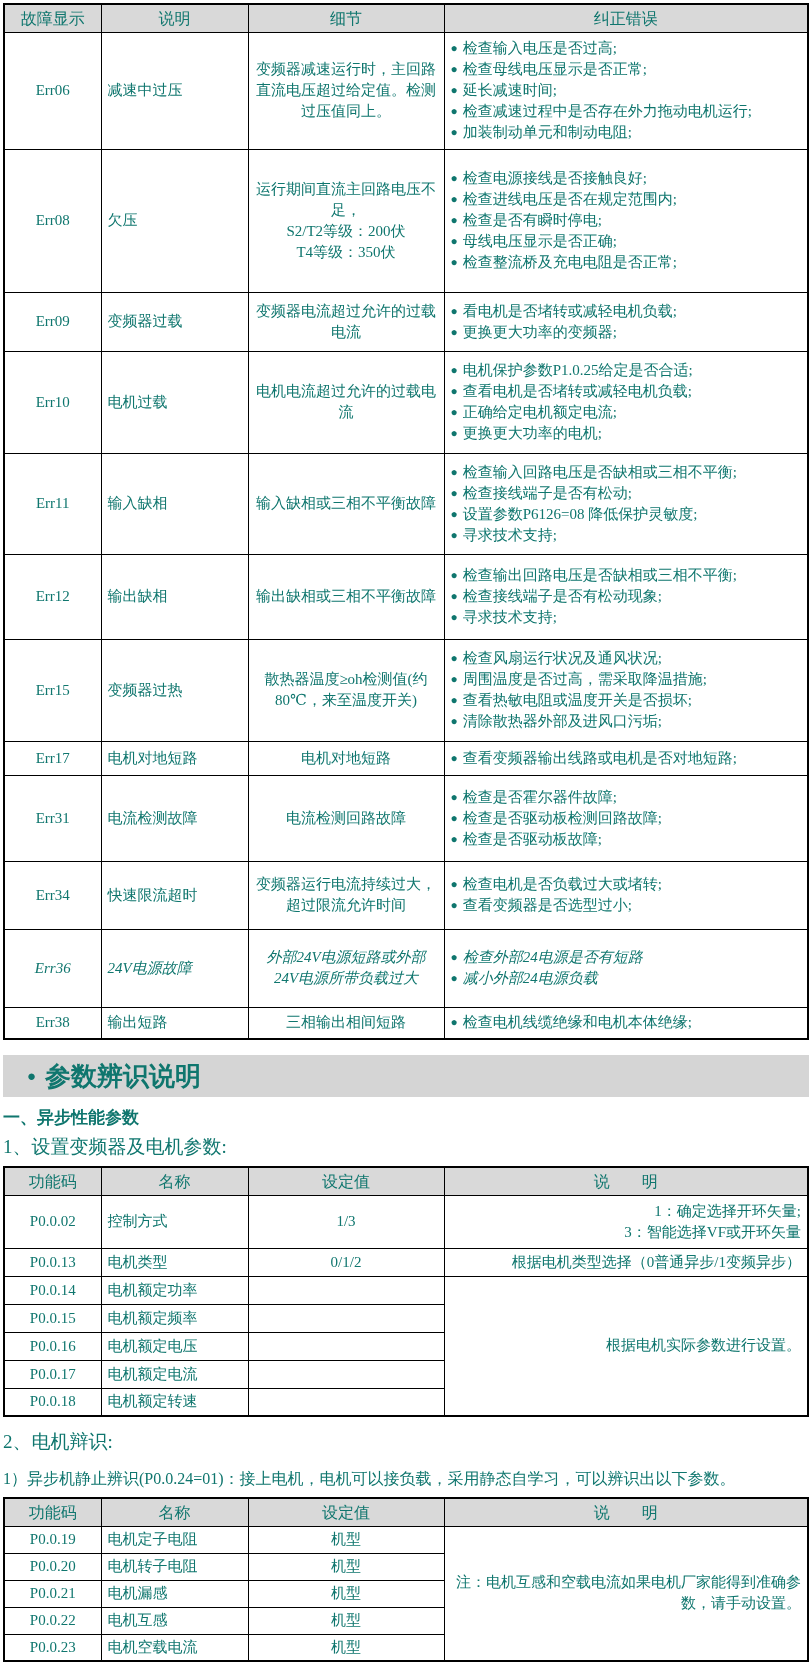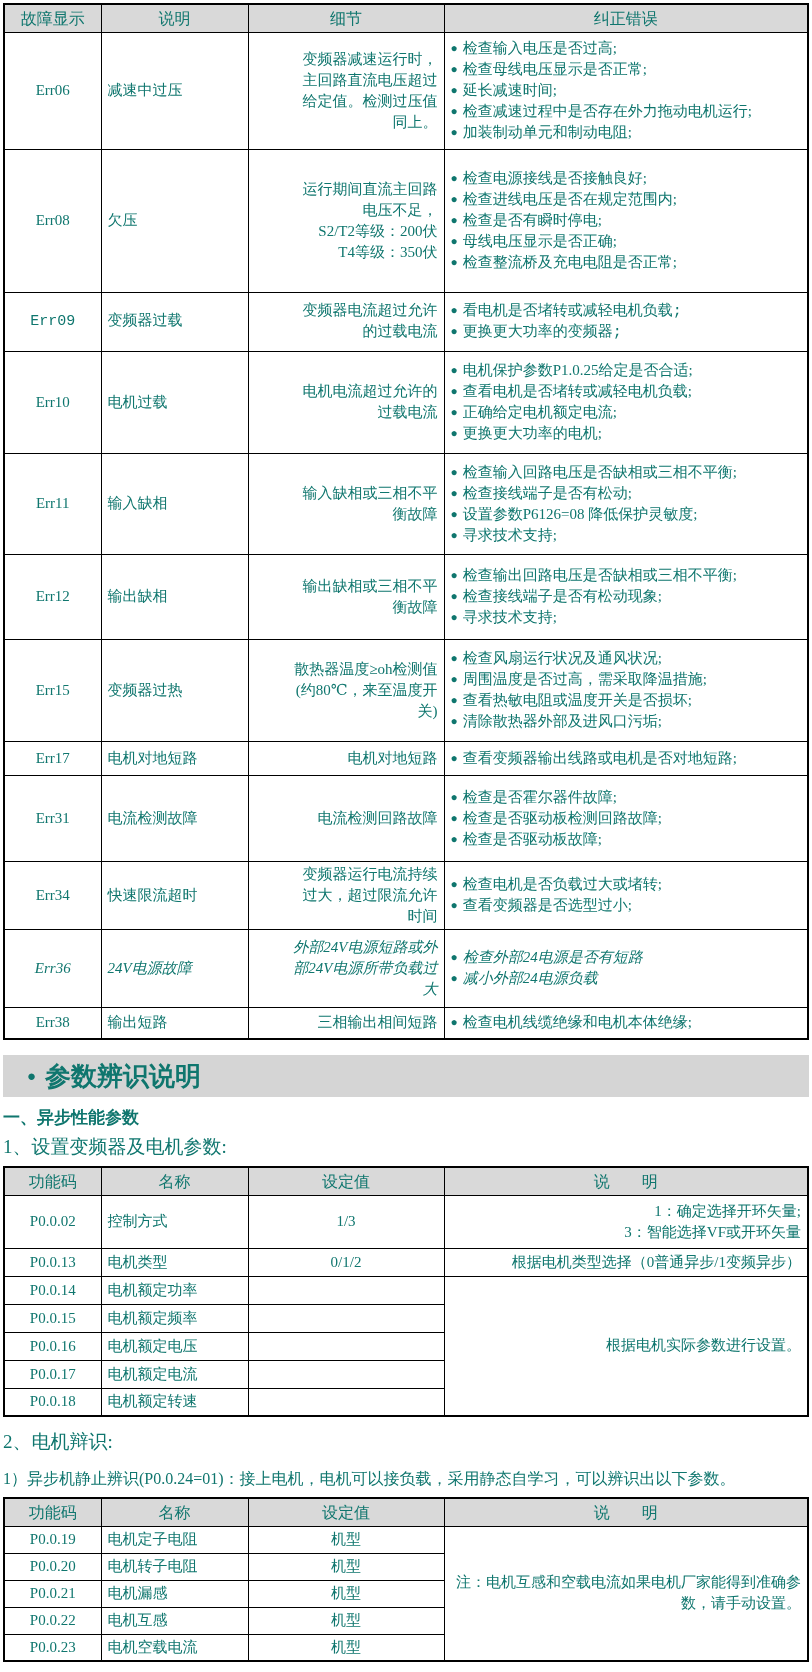--- a/index.html
+++ b/index.html
@@ -12,21 +12,21 @@
   table.doc { border:2px solid #000; }
   th, td {
     border:1px solid #000; padding:2px 6px;
     font-size:15px; line-height:21px; vertical-align:middle;
     font-weight:normal; overflow:hidden; box-sizing:border-box;
   }
   th { background:#d9d9d9; text-align:center; font-size:16px; height:28px; }
   td.c-code { text-align:center; }
   td.c-val  { text-align:center; }
   td.c-name { text-align:left; }
-  td.c-detail { text-align:right; white-space:pre-line;padding-left:40px; }
+  td.c-detail { text-align:center; white-space:pre-line; }
   td.c-desc { text-align:right; white-space:pre-line; }
   .action-line { display:flex; align-items:flex-start; }
   .action-line .blt { font-size:12px; line-height:21px; margin-right:5px; flex:0 0 auto; }
   .banner {
     margin:15px 3px 0 3px; height:42px; background:#d5d5d5;
     display:flex; align-items:center; padding-left:24px; box-sizing:border-box;
   }
   .banner .blt { font-size:15px; margin-right:9px; }
   .banner-text { font-size:26px; font-weight:bold; font-family:"Liberation Sans","DejaVu Sans",sans-serif; }
   .h-bold { font-size:17px; font-weight:bold; margin:9px 0 0 3px; line-height:24px;
@@ -104,21 +104,21 @@
             <div class="action-line">
               <span class="blt">●</span>
               <span>母线电压显示是否正确;</span>
             </div>
             <div class="action-line">
               <span class="blt">●</span>
               <span>检查整流桥及充电电阻是否正常;</span>
             </div>
           </td>
         </tr>
-        <tr style="height: 59px; font-family: Liberation Mono, monospace;">
+        <tr style="height: 59px;">
           <td class="c-code">Err09</td>
           <td class="c-name">变频器过载</td>
           <td class="c-detail">变频器电流超过允许的过载电流</td>
           <td class="c-actions">
             <div class="action-line">
               <span class="blt">●</span>
               <span>看电机是否堵转或减轻电机负载;</span>
             </div>
             <div class="action-line">
               <span class="blt">●</span>

